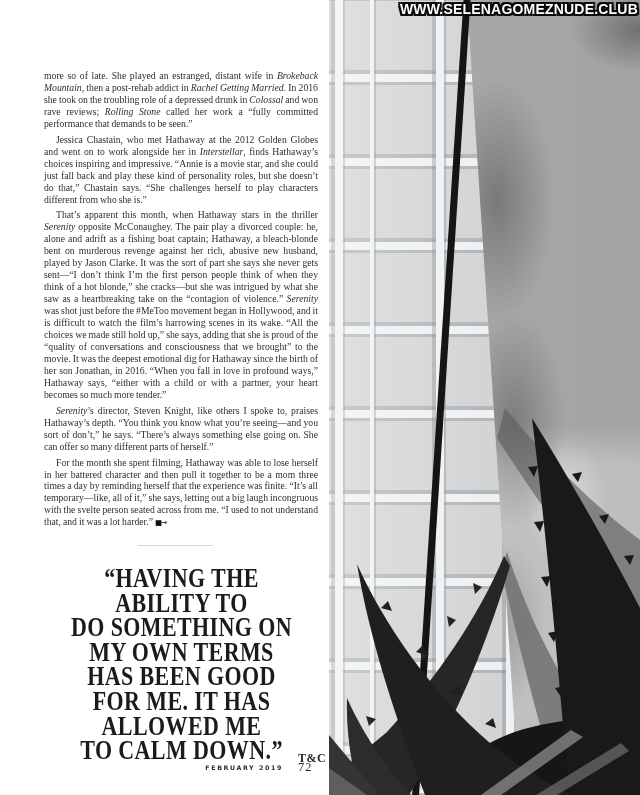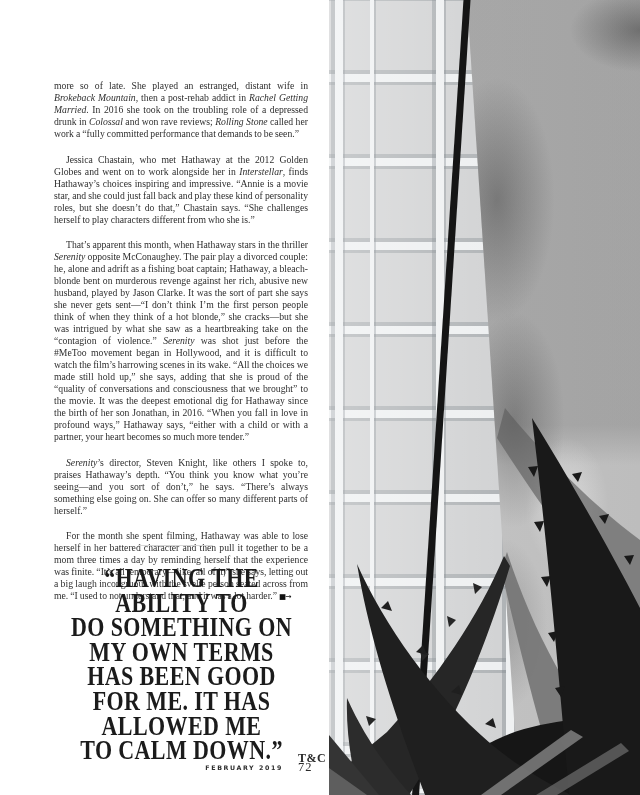--- a/index.html
+++ b/index.html
@@ -3,21 +3,21 @@
 <meta charset="utf-8">
 <style>
   html,body{margin:0;padding:0;background:#fff;}
   .page{position:relative;width:640px;height:795px;background:#ffffff;overflow:hidden;
         font-family:"Liberation Serif",serif;}
 
   
   .article{position:absolute;left:40px;top:66px;width:282px;
            font-size:9.7px;line-height:11.95px;color:#2e2e2e;
            text-align:justify;word-spacing:-0.4px;}
-  .para{margin:14px;}
+  .para{margin:4px;}
   .para.indent{text-indent:12px;}
   .continued-marker{font-family:"DejaVu Sans",sans-serif;font-size:7.5px;
                     letter-spacing:-1px;color:#111;white-space:nowrap;}
 
   
   .divider{position:absolute;left:138px;top:545px;width:75px;height:1px;background:#d6d6d6;}
   .pullquote{position:absolute;left:-16px;top:566px;width:395px;
              transform:scaleX(0.8);transform-origin:50% 0;
              text-align:center;font-family:"Liberation Serif",serif;
              font-weight:bold;font-size:27.5px;line-height:24.6px;
@@ -86,20 +86,21 @@
       <path d="M209,466 l-10,1 l6,10 Z M215,521 l-10,1 l6,10 Z M222,576 l-10,1 l6,10 Z M229,631 l-10,2 l6,9 Z M236,686 l-10,2 l6,9 Z M241,738 l-10,2 l6,9 Z" fill="#191919"></path>
       <path d="M243,474 l10,-2 l-4,10 Z M270,516 l10,-2 l-4,10 Z M295,556 l10,-1 l-4,10 Z" fill="#191919"></path>
       <path d="M18,698 C34,734 56,766 82,795 L30,795 C21,760 17,727 18,698 Z" fill="#2c2c2c"></path>
       <path d="M0,735 L50,795 L0,795 Z" fill="#343434"></path>
       <path d="M0,768 L38,795 L0,795 Z" fill="#5e5e5e"></path>
       <path d="M152,795 L242,730 L254,737 L172,795 Z" fill="#8e8e8e" opacity="0.75"></path>
       <path d="M207,795 L292,743 L300,751 L228,795 Z" fill="#6f6f6f" opacity="0.7"></path>
     </svg>
   </div>
 
+  <div class="watermark">WWW.SELENAGOMEZNUDE.CLUB</div>
 
   <div class="article">
       <p class="para"><span>more so of late. She played an estranged, distant wife in </span><i>Brokeback Mountain</i><span>, then a post-rehab addict in </span><i>Rachel Getting Married</i><span>. In 2016 she took on the troubling role of a depressed drunk in </span><i>Colossal</i><span> and won rave reviews; </span><i>Rolling Stone</i><span> called her work a “fully committed performance that demands to be seen.”</span></p>
       <p class="para indent"><span>Jessica Chastain, who met Hathaway at the 2012 Golden Globes and went on to work alongside her in </span><i>Interstellar</i><span>, finds Hathaway’s choices inspiring and impressive. “Annie is a movie star, and she could just fall back and play these kind of personality roles, but she doesn’t do that,” Chastain says. “She challenges herself to play characters different from who she is.”</span></p>
       <p class="para indent"><span>That’s apparent this month, when Hathaway stars in the thriller </span><i>Serenity</i><span> opposite McConaughey. The pair play a divorced couple: he, alone and adrift as a fishing boat captain; Hathaway, a bleach-blonde bent on murderous revenge against her rich, abusive new husband, played by Jason Clarke. It was the sort of part she says she never gets sent—“I don’t think I’m the first person people think of when they think of a hot blonde,” she cracks—but she was intrigued by what she saw as a heartbreaking take on the “contagion of violence.” </span><i>Serenity</i><span> was shot just before the #MeToo movement began in Hollywood, and it is difficult to watch the film’s harrowing scenes in its wake. “All the choices we made still hold up,” she says, adding that she is proud of the “quality of conversations and consciousness that we brought” to the movie. It was the deepest emotional dig for Hathaway since the birth of her son Jonathan, in 2016. “When you fall in love in profound ways,” Hathaway says, “either with a child or with a partner, your heart becomes so much more tender.”</span></p>
       <p class="para indent"><i>Serenity</i><span>’s director, Steven Knight, like others I spoke to, praises Hathaway’s depth. “You think you know what you’re seeing—and you sort of don’t,” he says. “There’s always something else going on. She can offer so many different parts of herself.”</span></p>
       <p class="para indent"><span>For the month she spent filming, Hathaway was able to lose herself in her battered character and then pull it together to be a mom three times a day by reminding herself that the experience was finite. “It’s all temporary—like, all of it,” she says, letting out a big laugh incongruous with the svelte person seated across from me. “I used to not understand that, and it was a lot harder.” </span><span class="continued-marker">■→</span></p>
     </div>
 
   <div class="divider"></div>

